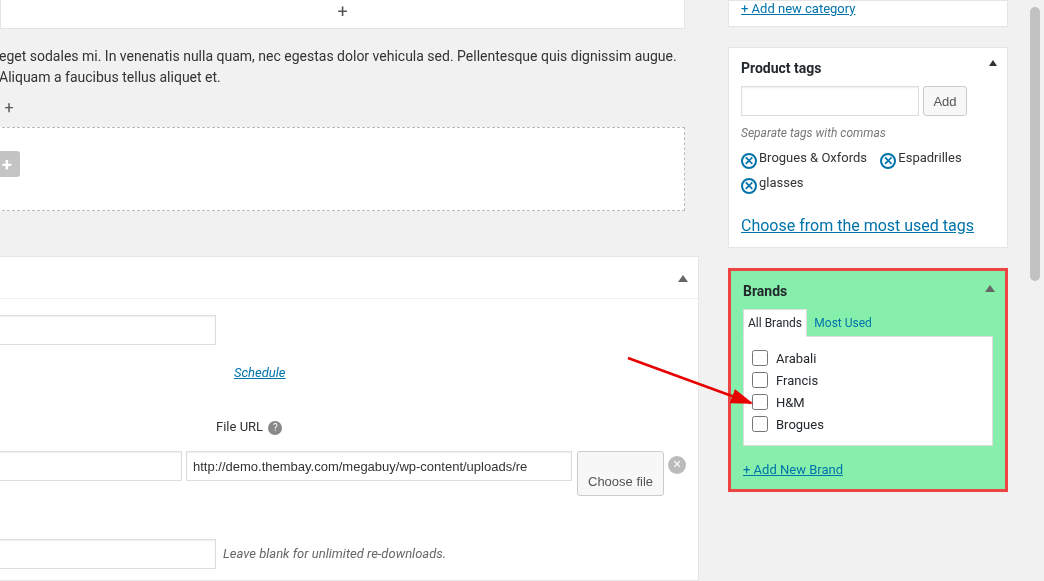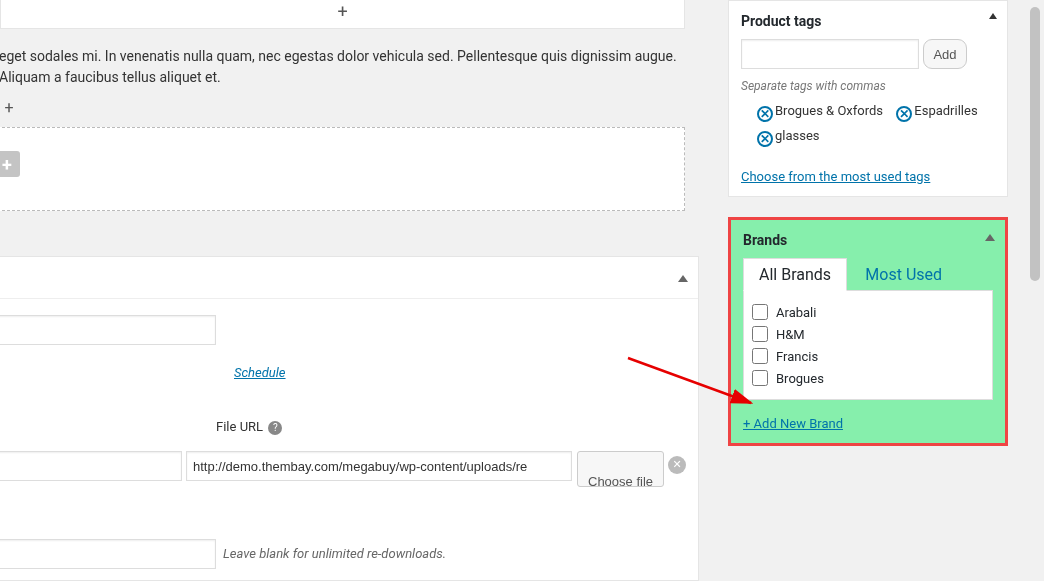--- a/index.html
+++ b/index.html
@@ -190,21 +190,21 @@
       padding: 0 6px;
       font-size: 13px;
       color: #333;
       box-shadow: inset 0 1px 2px rgba(0,0,0,.07);
     }
     .choose-file-btn {
       position: absolute;
       left: 579px;
       top: 194px;
       padding: 16px 10px;
-      height: 36px;
+      height: 45px;
       background: #f7f7f7;
       border: 1px solid #ccc;
       border-radius: 3px;
       font-size: 13px;
       color: #555;
       line-height: 28px;
     }
     .remove-icon {
       position: absolute;
       left: 670px;
@@ -269,35 +269,34 @@
       height: 30px;
       border: 1px solid #ddd;
       box-shadow: inset 0 1px 2px rgba(0,0,0,.07);
       vertical-align: middle;
     }
     .add-btn {
       width: 44px;
       height: 30px;
       background: #f7f7f7;
       border: 1px solid #ccc;
-      border-radius: 9px;
+      border-radius: 3px;
       font-size: 13px;
       color: #555;
       vertical-align: middle;
       margin-left: 4px;
     }
     .tag-note {
       font-style: italic;
       color: #777;
       font-size: 12px;
       margin-top: 10px;
     }
     .tag-list {
       margin-top: 10px;
-      margin-left: 16px;
     }
     .tag-item {
       display: inline-block;
       margin-right: 10px;
       margin-bottom: 6px;
       font-size: 13px;
       color: #333;
     }
     .tag-remove {
       display: inline-block;
@@ -310,36 +309,36 @@
       text-align: center;
       font-weight: bold;
       margin-right: 2px;
       vertical-align: -3px;
     }
     .choose-tags-link {
       color: #0073aa;
       text-decoration: underline;
       display: inline-block;
       margin-top: 16px;
-      font-size: 13px;
+      font-size: 16px;
     }
 
     .brands-box {
       border: 3px solid #ef4444;
       padding: 12px;
       background: #86efac;
       position: relative;
     }
     .tabs {
       margin-top: 8px;
     }
     .tab {
       display: inline-block;
-      padding: 6px 15px;
-      font-size: 16px;
+      padding: 6px 4px;
+      font-size: 12px;
     }
     .tab-active {
       border: 1px solid #ddd;
       border-bottom: 1px solid #fff;
       background: #fff;
       position: relative;
       z-index: 2;
     }
     .tab-inactive {
       color: #0073aa;
@@ -405,20 +404,23 @@
     <div class="field-input-2"></div>
     <input class="url-input" value="http://demo.thembay.com/megabuy/wp-content/uploads/re" style="">
     <button class="choose-file-btn">Choose file</button>
     <div class="remove-icon">✕</div>
     <div class="field-input-3"></div>
     <div class="blank-note">Leave blank for unlimited re-downloads.</div>
   </div>
 </div>
 
 <div class="sidebar">
+  <div class="sidebox sidebox-cat">
+    <a class="add-cat-link">+ Add new category</a>
+  </div>
 
   <div class="sidebox">
     <div class="sidebox-title">Product tags</div>
     <div class="triangle-up sm"></div>
     <input class="tag-input" style=""><button class="add-btn">Add</button>
     <div class="tag-note">Separate tags with commas</div>
     <div class="tag-list">
       <span class="tag-item"><span class="tag-remove">✕</span><span>Brogues &amp; Oxfords</span></span>
       <span class="tag-item"><span class="tag-remove">✕</span><span>Espadrilles</span></span>
       <br>
@@ -434,25 +436,25 @@
       <span class="tab tab-active">All Brands</span>
       <span class="tab tab-inactive">Most Used</span>
     </div>
     <div class="brand-list">
       <label class="brand-item">
           <input type="checkbox" style="">
           <span>Arabali</span>
         </label>
       <label class="brand-item">
           <input type="checkbox" style="">
-          <span>H&amp;M</span>
+          <span>Francis</span>
         </label>
       <label class="brand-item">
           <input type="checkbox" style="">
-          <span>Francis</span>
+          <span>H&amp;M</span>
         </label>
       <label class="brand-item">
           <input type="checkbox" style="">
           <span>Brogues</span>
         </label>
     </div>
     <a class="add-brand-link">+ Add New Brand</a>
   </div>
 </div>
 

